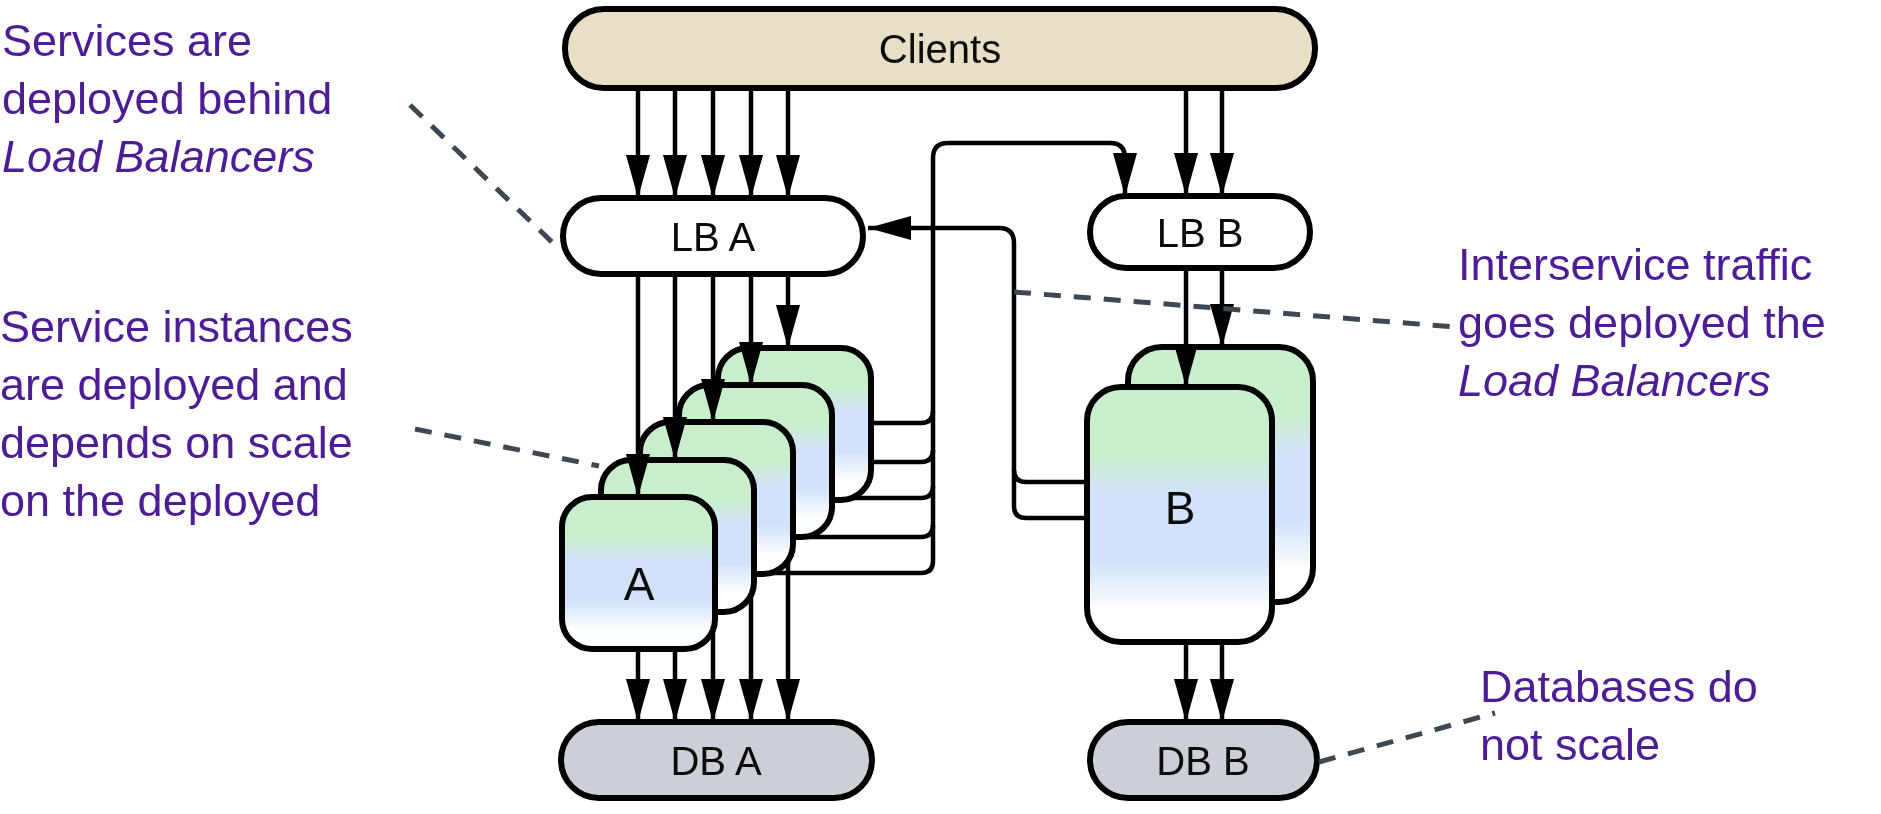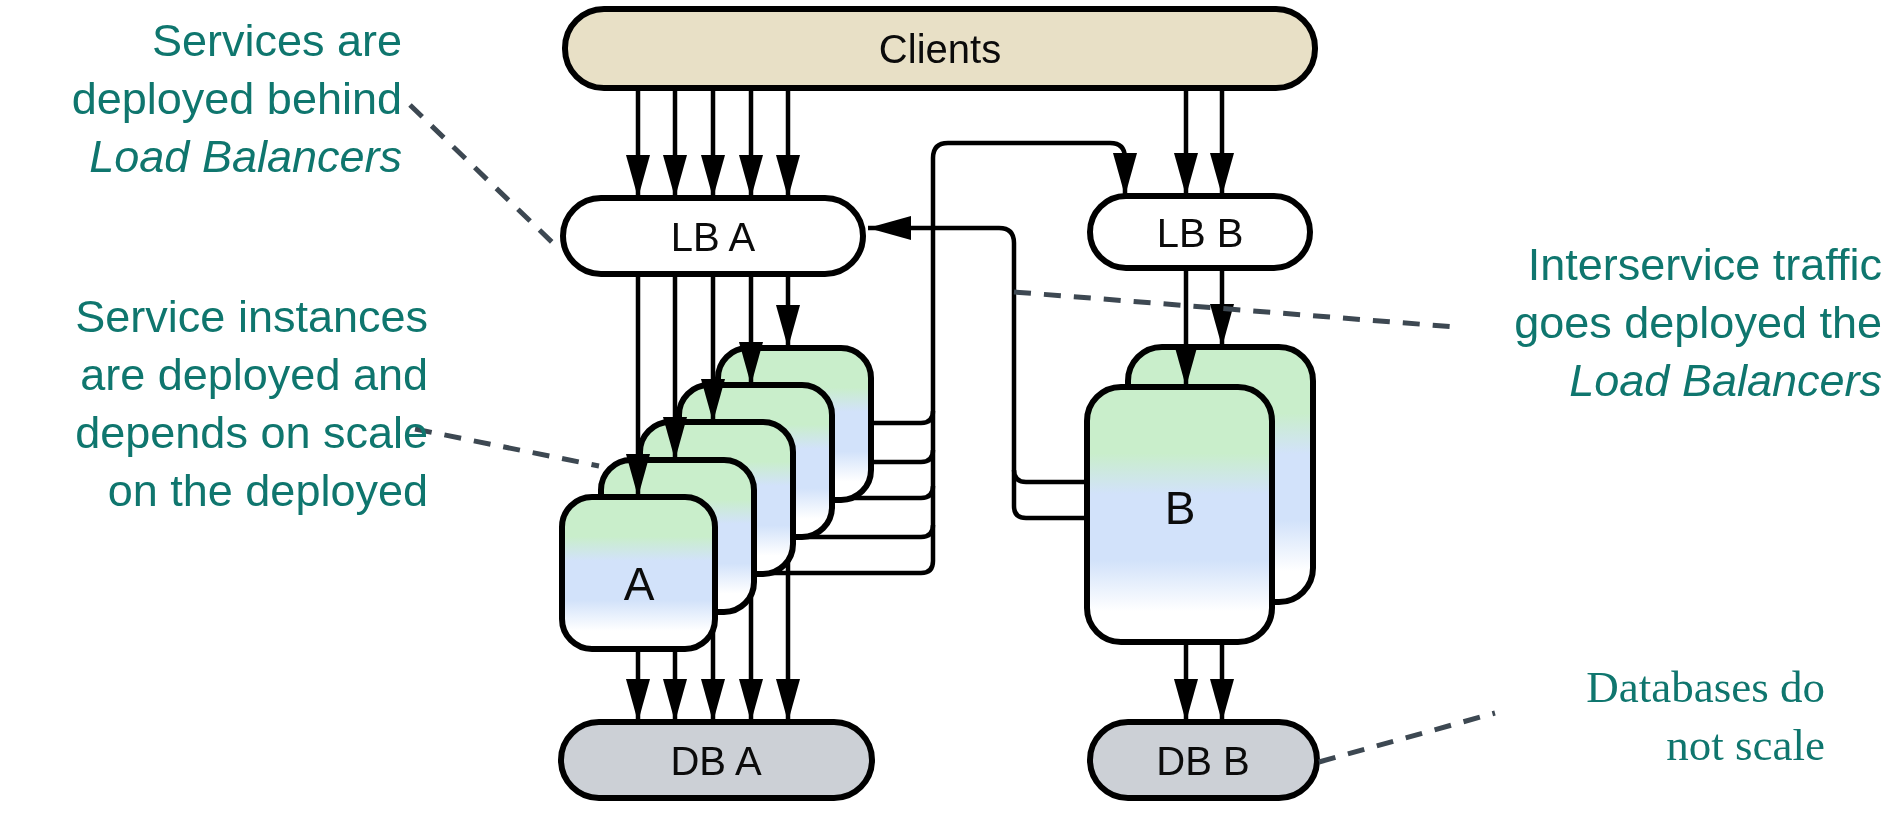--- a/index.html
+++ b/index.html
@@ -3,21 +3,21 @@
 <meta charset="utf-8">
 <title></title>
 <style>
   html,body{margin:0;padding:0;background:#fff;}
   .stage{
     position:relative;width:1881px;height:814px;background:#fff;overflow:hidden;
     font-family:"Liberation Sans",sans-serif;
   }
   .stage svg{position:absolute;left:0;top:0;}
   .annot{
-    position:absolute;text-align:right;color:#0f766e;
+    position:absolute;text-align:left;color:#4c1d95;
     font-size:45px;line-height:1.29;font-family:"Liberation Sans",sans-serif;
   }
   .annot .it{font-style:italic;}
   .node-label{
     font-family:"Liberation Sans",sans-serif;
     fill:#0b0b0b;
   }
 </style>
 </head>
 <body>
@@ -129,30 +129,30 @@
     <path d="M1319 762 L1495 713"></path>
   </g>
 </svg>
 
 <div class="annot" style="left:2px;top:12px;width:400px;">
   <div>Services are</div>
   <div>deployed behind</div>
   <div class="it">Load Balancers</div>
 </div>
 
-<div class="annot" style="left:0px;top:288px;width:400px;margin-left:28px;">
+<div class="annot" style="left:0px;top:298px;width:400px;">
   <div>Service instances</div>
   <div>are deployed and</div>
   <div>depends on scale</div>
   <div>on the deployed</div>
 </div>
 
 <div class="annot" style="left:1458px;top:236px;width:424px;">
   <div>Interservice traffic</div>
   <div>goes deployed the</div>
   <div class="it">Load Balancers</div>
 </div>
 
-<div class="annot" style="left:1480px;top:658px;width:345px;font-family:Liberation Serif, serif;">
+<div class="annot" style="left:1480px;top:658px;width:345px;">
   <div>Databases do</div>
   <div>not scale</div>
 </div>
 </div>
 
 </body></html>

